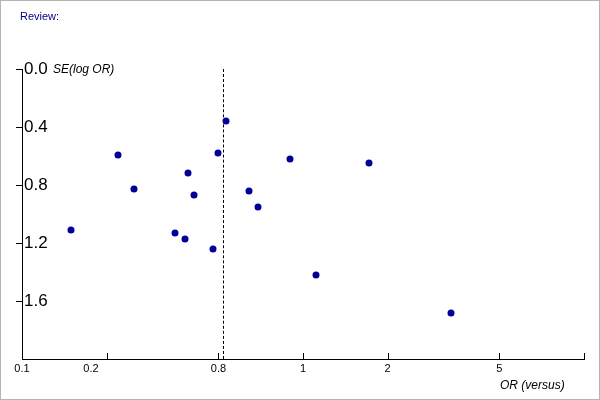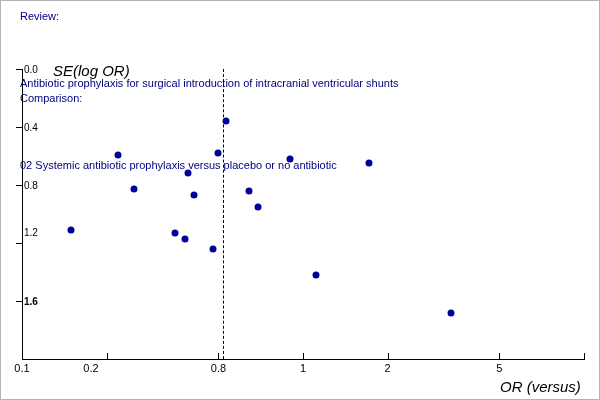--- a/index.html
+++ b/index.html
@@ -26,21 +26,20 @@
     left: 19px;
     top: 8px;
     width: 565px;
     color: #000080;
     font-size: 11px;
     line-height: 14.5px;
   }
   .hrow {
     display: flex;
     white-space: nowrap;
-    flex-direction: column;
   }
   .hlabel {
     width: 67px;
     flex: 0 0 67px;
   }
   .hvalue {
     flex: 1 1 auto;
   }
 
   
@@ -72,21 +71,21 @@
   .ytick {
     position: absolute;
     left: 15px;
     width: 6px;
     height: 1px;
     background: #000000;
   }
   .ytick-label {
     position: absolute;
     left: 23px;
-    font-size: 10px;
+    font-size: 17px;
     color: #000000;
     transform: translateY(-50%);
     white-space: nowrap;
   }
   .xtick {
     position: absolute;
     top: 352px;
     width: 1px;
     height: 7px;
     background: #000000;
@@ -101,21 +100,21 @@
   }
   #ref-line {
     position: absolute;
     top: 68px;
     width: 0;
     height: 290px;
     border-left: 1px dashed #000000;
   }
   .axis-title {
     position: absolute;
-    font-size: 15px;
+    font-size: 12px;
     font-style: italic;
     color: #000000;
     white-space: nowrap;
   }
   #y-axis-title {
     left: 52px;
     top: 61px;
   }
   #x-axis-title {
     left: 499px;
@@ -131,46 +130,41 @@
   }
 </style>
 </head>
 <body>
 
 <div id="screen">
 
   <div class="header">
     <div class="hrow">
       <span class="hlabel">Review:</span>
-      <span class="hvalue">Antibiotic prophylaxis for surgical introduction of intracranial ventricular shunts</span>
-    </div>
-    <div class="hrow">
-      <span class="hlabel">Comparison:</span>
-      <span class="hvalue">02 Systemic antibiotic prophylaxis versus placebo or no antibiotic</span>
     </div>
     <div class="hrow">
     </div>
   </div>
 
   <div class="plot">
     <div class="axis-line" id="y-axis-line"></div>
     <div class="axis-line" id="x-axis-line"></div>
     <div id="ref-line" style="left: 222.197px;"></div>
 
     <div id="y-ticks">
         <div class="ytick" style="top: 68px;"></div>
         <div class="ytick-label" style="top: 68px;">0.0</div>
         <div class="ytick" style="top: 126px;"></div>
         <div class="ytick-label" style="top: 126px; text-align: right;">0.4</div>
         <div class="ytick" style="top: 184px;"></div>
         <div class="ytick-label" style="top: 184px; text-align: center;">0.8</div>
         <div class="ytick" style="top: 242px;"></div>
-        <div class="ytick-label" style="top: 231px;">1.2</div>
+        <div class="ytick-label" style="top: 242px;">1.2</div>
         <div class="ytick" style="top: 300px;"></div>
-        <div class="ytick-label" style="top: 300px; font-weight: bold;">1.6</div>
+        <div class="ytick-label" style="top: 300px;">1.6</div>
       </div>
     <div id="x-ticks">
         <div class="xtick" style="left: 21px;"></div>
         <div class="xtick-label" style="left: 21px;">0.1</div>
         <div class="xtick" style="left: 105.589px;"></div>
         <div class="xtick-label" style="left: 90px;">0.2</div>
         <div class="xtick" style="left: 217.411px;"></div>
         <div class="xtick-label" style="left: 217.411px;">0.8</div>
         <div class="xtick" style="left: 302px;"></div>
         <div class="xtick-label" style="left: 302px;">1</div>

